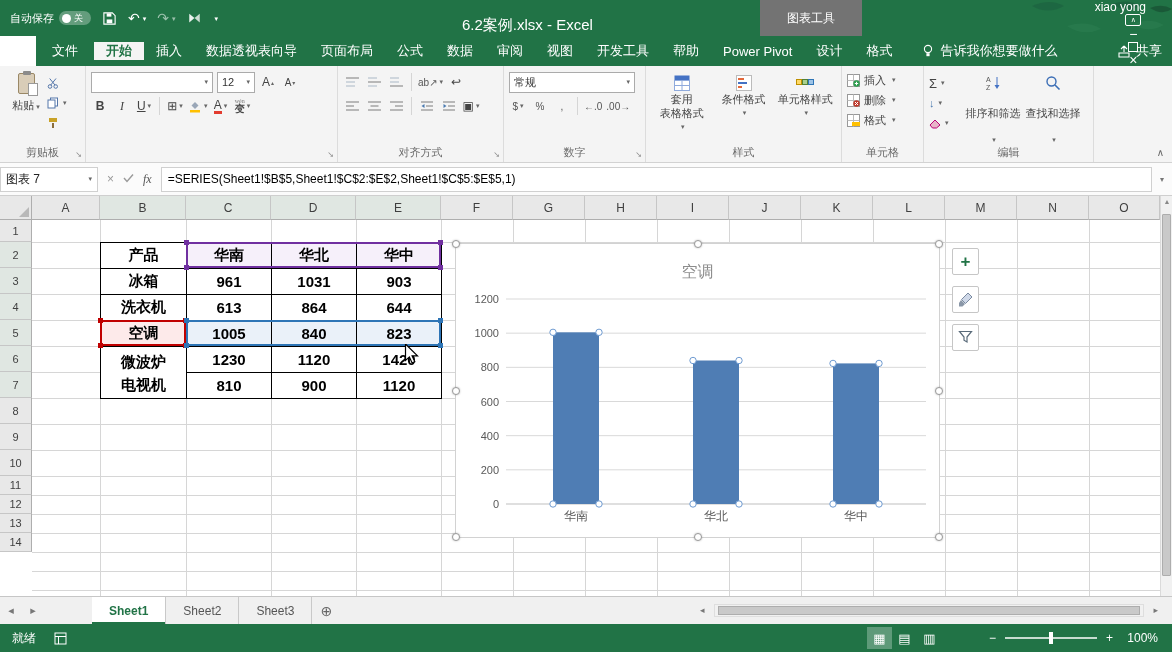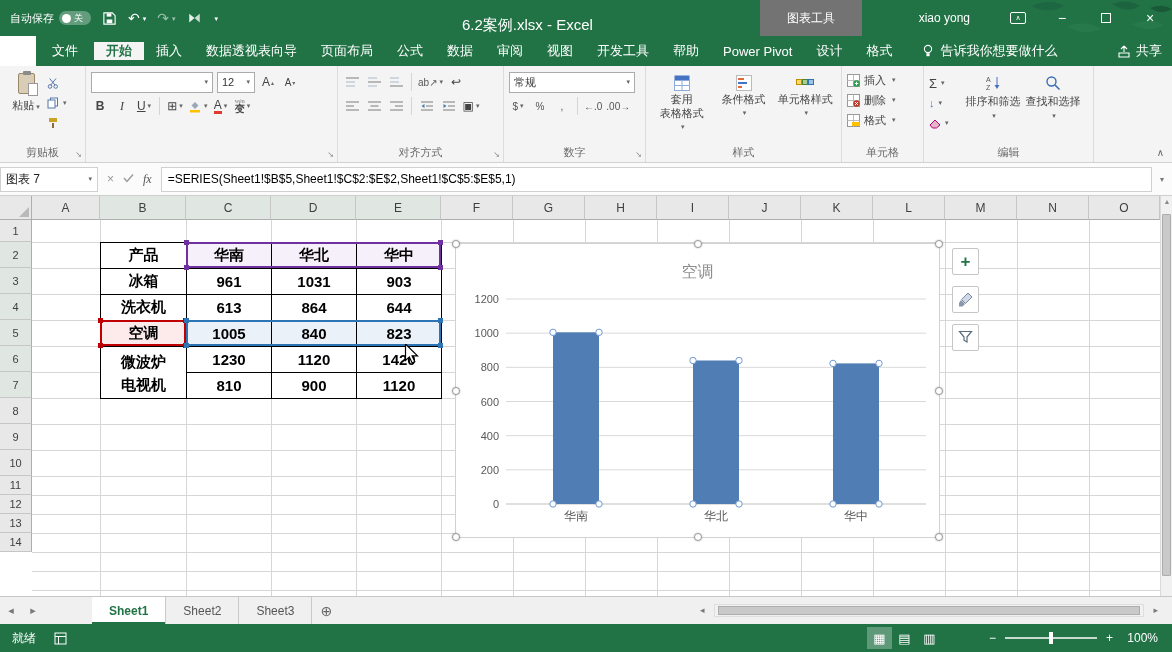--- a/index.html
+++ b/index.html
@@ -13,21 +13,21 @@
   .qat { position:absolute; left:10px; top:0; height:36px; display:flex; align-items:center; gap:11px; z-index:2;justify-content:space-between; }
   .autosave { display:flex; align-items:center; gap:5px; font-size:11px; }
   .pill { width:32px; height:14px; border-radius:7px; background:rgba(255,255,255,.30); display:flex; align-items:center; padding:0 3px; gap:3px; }
   .pill-dot { width:9px; height:9px; border-radius:50%; background:#fff; }
   .pill-txt { font-size:9px; color:#fff; }
   .qat-ico { font-size:14px; line-height:1; color:#fff; display:flex; align-items:center; gap:1px; }
   .qat-ico .caret { font-size:7px; }
   .dim { opacity:.55; }
   .doc-title { position:absolute; left:462px; top:7px; height:36px; display:flex; align-items:center; font-size:15px; z-index:2; }
   .ctx-group { position:absolute; left:760px; top:0; width:102px; height:36px; background:#737373; display:flex; align-items:center; justify-content:center; font-size:12px; z-index:2; }
-  .tb-right { position:absolute; right:0; top:0; height:36px; display:flex; align-items:center; z-index:2; }
+  .tb-right { position:absolute; right:0; top:0; height:36px; display:flex; align-items:center; z-index:2;flex-direction:column; }
   .user-name { font-size:12px; margin-right:26px; }
   .winbtn { width:44px; height:36px; display:flex; align-items:center; justify-content:center; font-size:14px; }
   .maxbox { width:10px; height:10px; border:1px solid #fff; display:inline-block; }
   .dispopts { width:16px; height:12px; border:1px solid #fff; border-radius:2px; display:flex; align-items:center; justify-content:center; font-size:7px; }
 
   
   .tabrow { position:absolute; left:0; top:36px; width:1172px; height:30px; background:#217346; display:flex; align-items:center; color:#fff;margin-left:36px; }
   .file-tab { padding:0 16px; display:flex; align-items:center; font-size:13px; }
   .rtab { padding:0 12px; display:flex; align-items:center; font-size:13px; white-space:nowrap; }
   .rtab.active { background:#f4f4f4; color:#217346; font-weight:bold; }
@@ -52,21 +52,21 @@
   .fbtn b { font-weight:bold; }
   .fbtn i { font-family:"Liberation Serif", serif; }
   .fbtn u { text-decoration:underline; }
   .vdiv { width:1px; height:18px; background:#d5d5d5; margin:0 2px; }
   .a-color { border-bottom:3px solid #e23b2e; line-height:12px; }
   .pinyin { display:flex; flex-direction:column; align-items:center; line-height:1; font-size:10px; color:#444; }
   .pinyin i { font-style:normal; font-size:6px; color:#777; }
   .tinyup { font-size:6px; color:#666; margin-left:1px; }
   .stylebtn { display:flex; flex-direction:column; align-items:center; justify-content:flex-start; width:62px; font-size:11px; line-height:1.25; text-align:center; padding-top:5px; gap:2px; }
   .cellrow { display:flex; align-items:center; gap:4px; height:20px; font-size:11px; }
-  .vertbtn { display:flex; flex-direction:column; align-items:center; width:60px; padding-top:5px; font-size:11px; gap:3px; text-align:center; }
+  .vertbtn { display:flex; flex-direction:column; align-items:center; width:60px; padding-top:5px; font-size:11px; gap:15px; text-align:center; }
   .collapse-ribbon { position:absolute; right:8px; bottom:4px; font-size:10px; color:#666; }
   .num10 { font-size:10px; color:#555; }
 
   
   .frow { position:absolute; left:0; top:163px; width:1172px; height:33px; background:#fbfbfb; border-bottom:1px solid #cfcfcf; display:flex; align-items:center; }
   .namebox { width:98px; height:25px; margin-left:0; background:#fff; border:1px solid #d0d0d0; display:flex; align-items:center; justify-content:space-between; padding:0 5px; font-size:12px; color:#222; }
   .fbtns { display:flex; align-items:center; gap:9px; padding:0 9px; color:#9a9a9a; font-size:12px; }
   .fx { font-family:"Liberation Serif", serif; font-style:italic; color:#555; }
   .finput { flex:1; height:25px; background:#fff; border:1px solid #d0d0d0; display:flex; align-items:center; font-size:12px; color:#000; padding-left:6px; }
   .fexpand { width:20px; text-align:center; color:#777; font-size:8px; }

